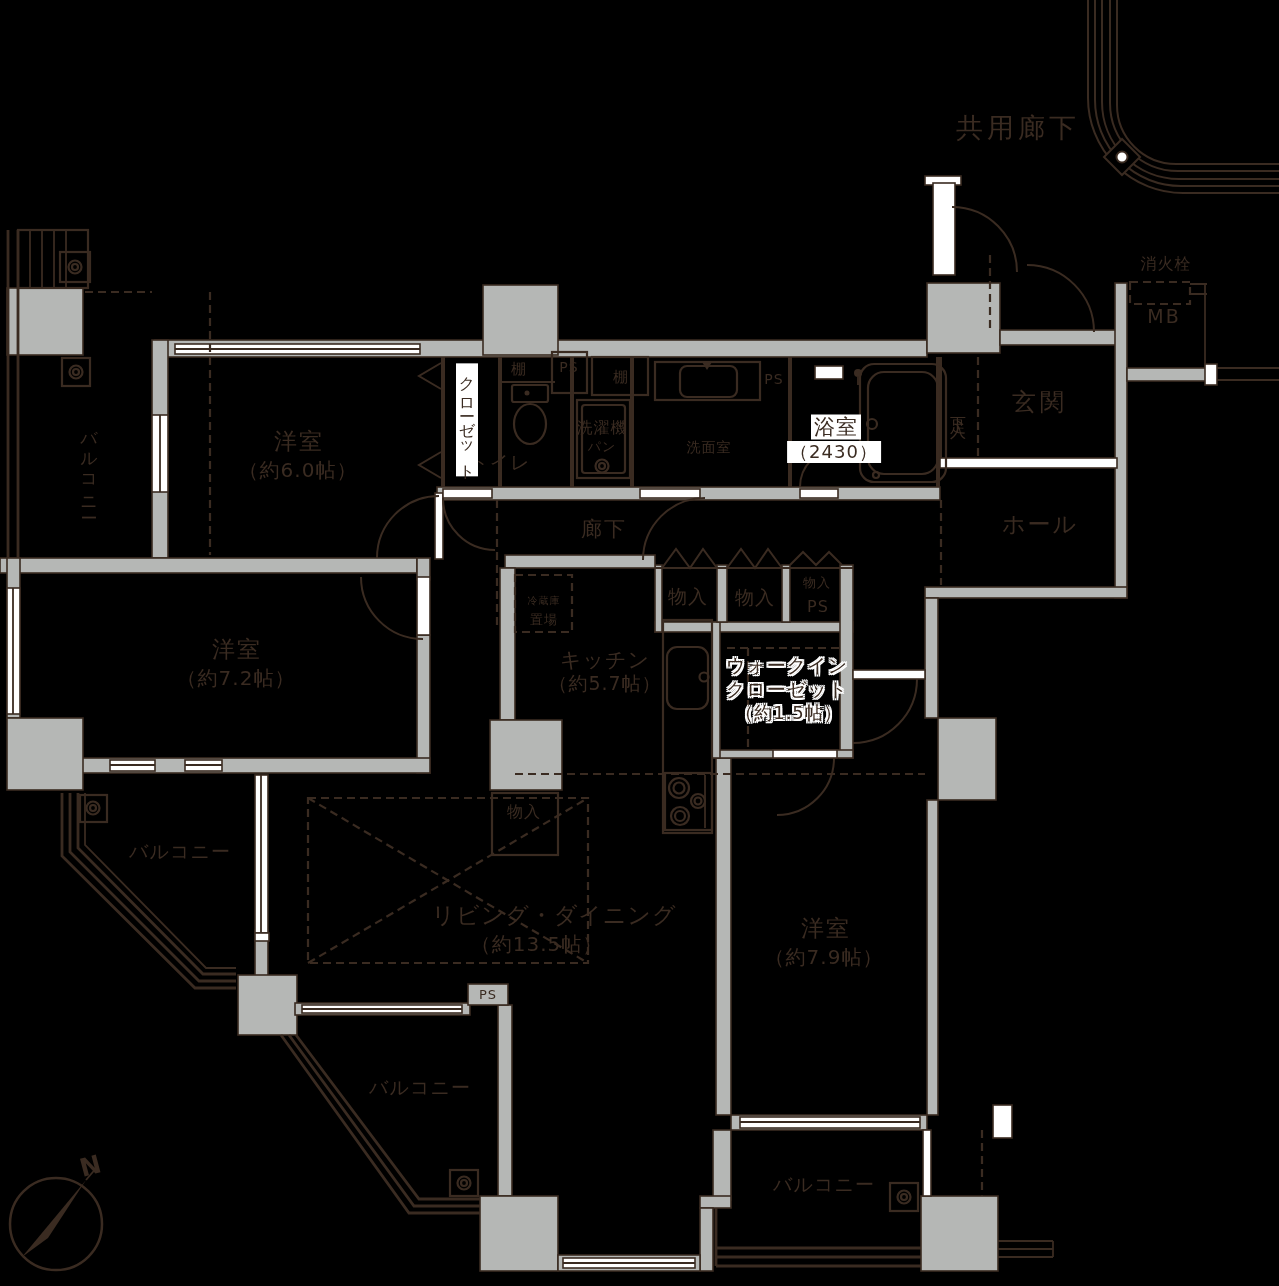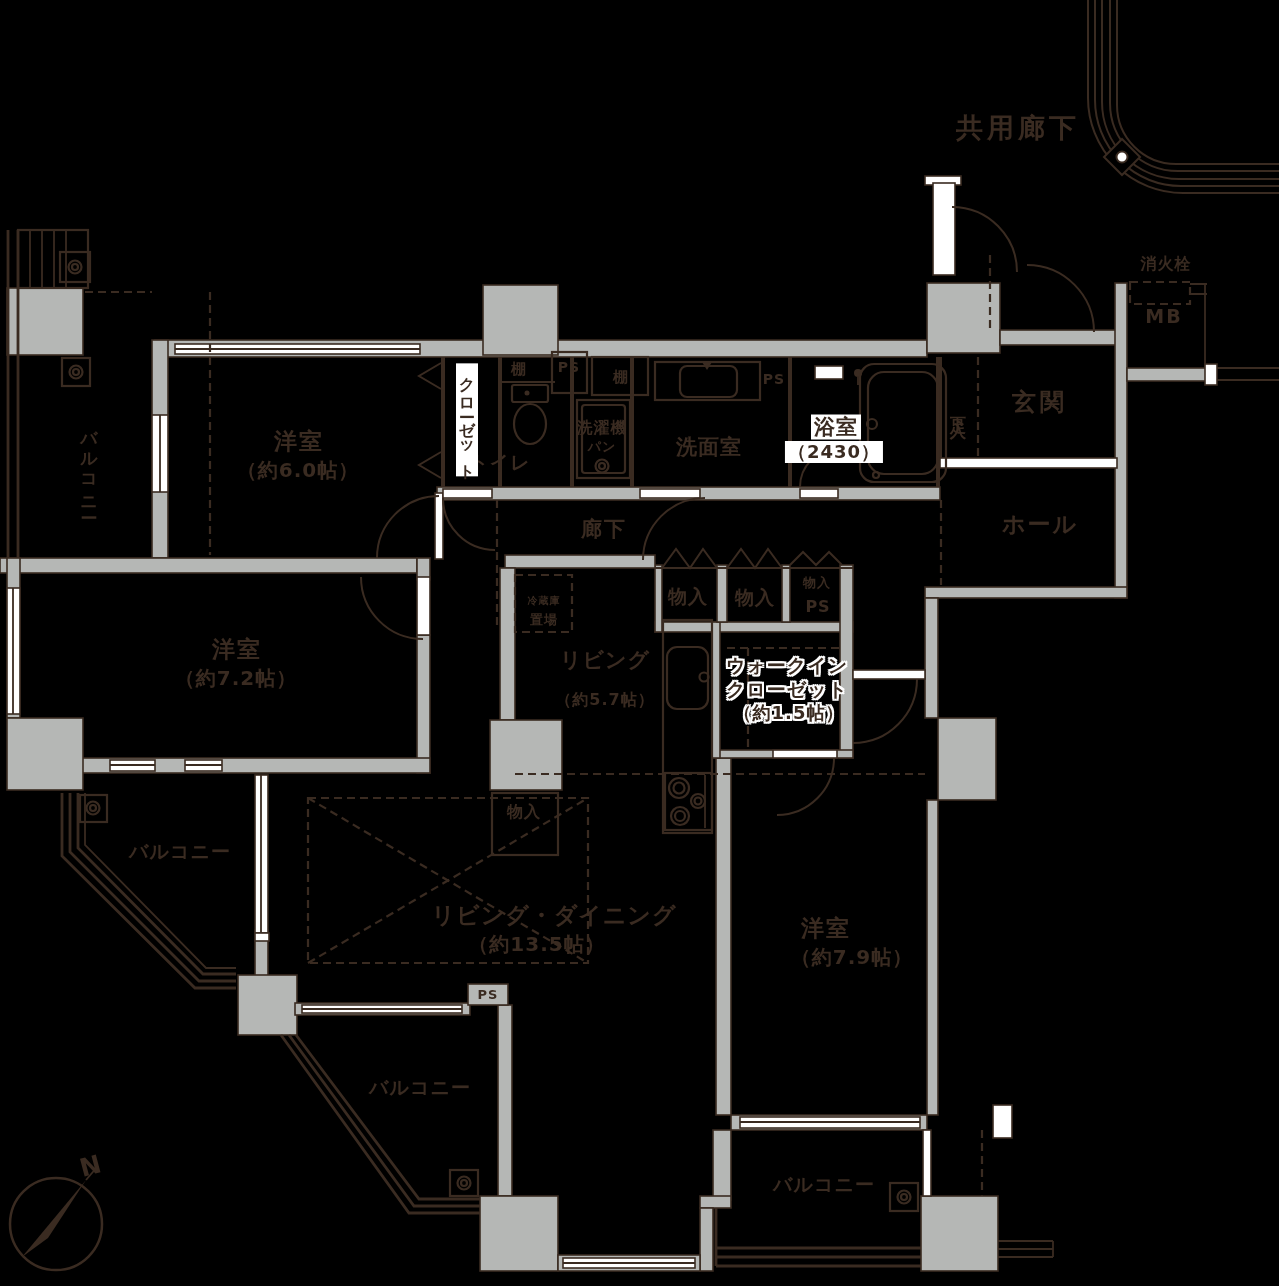--- a/index.html
+++ b/index.html
@@ -10,21 +10,21 @@
   .w  {fill:#b5b7b5;stroke:#3a2b21;stroke-width:1.6;}
   .wh {fill:#ffffff;stroke:#3a2b21;stroke-width:1.6;}
   .ln {fill:none;stroke:#3a2b21;stroke-width:2.8;}
   .ln2{fill:none;stroke:#3a2b21;stroke-width:1.8;}
   .part{fill:none;stroke:#3a2b21;stroke-width:4;}
   .fix{fill:none;stroke:#3a2b21;stroke-width:2.2;}
   .arc{fill:none;stroke:#3a2b21;stroke-width:2;}
   .dash{fill:none;stroke:#3a2b21;stroke-width:2.2;stroke-dasharray:8 5;}
   .dk {fill:#3a2b21;stroke:none;}
   
-  .lbl{position:absolute;color:#3a2b21;font-weight:700;white-space:nowrap;
+  .lbl{position:absolute;color:#3a2b21;font-weight:400;white-space:nowrap;
        transform:translate(-50%,-50%);line-height:1;letter-spacing:1px;}
   .vert{writing-mode:vertical-rl;text-orientation:upright;letter-spacing:3px;}
   .wbg{background:#fff;padding:2px 3px;}
   .olw{text-shadow:-2px -2px 0 #fff,2px -2px 0 #fff,-2px 2px 0 #fff,2px 2px 0 #fff,
        0 -2px 0 #fff,0 2px 0 #fff,-2px 0 0 #fff,2px 0 0 #fff;}
 </style>
 </head>
 <body>
 
 <div id="stage">
@@ -251,21 +251,21 @@
 <div class="lbl" style="left:1166px;top:264px;font-size:16px">消火栓</div>
 <div class="lbl" style="left:1164px;top:316px;font-size:19px;letter-spacing:2px">MB</div>
 
 <div class="lbl" style="left:1040px;top:402px;font-size:24px;letter-spacing:4px">玄関</div>
 <div class="lbl vert" style="left:958px;top:408px;font-size:16px">下足入</div>
 <div class="lbl" style="left:1040px;top:524px;font-size:23px;letter-spacing:2px">ホール</div>
 <div class="lbl" style="left:604px;top:529px;font-size:21px;letter-spacing:2px">廊下</div>
 
 <div class="lbl wbg" style="left:836px;top:427px;font-size:21px">浴室</div>
 <div class="lbl wbg" style="left:834px;top:452px;font-size:18px">（2430）</div>
-<div class="lbl" style="left:709px;top:447px;font-size:21px">洗面室</div>
+<div class="lbl" style="left:709px;top:447px;font-size:14px">洗面室</div>
 <div class="lbl" style="left:602px;top:428px;font-size:16px">洗濯機</div>
 <div class="lbl" style="left:602px;top:446px;font-size:13px">パン</div>
 <div class="lbl" style="left:500px;top:462px;font-size:19px">トイレ</div>
 <div class="lbl" style="left:519px;top:369px;font-size:15px">棚</div>
 <div class="lbl" style="left:621px;top:377px;font-size:15px">棚</div>
 
 <div class="lbl" style="left:569px;top:367px;font-size:14px">PS</div>
 <div class="lbl" style="left:774px;top:379px;font-size:14px">PS</div>
 <div class="lbl" style="left:818px;top:607px;font-size:16px">PS</div>
 <div class="lbl" style="left:488px;top:994px;font-size:13px">PS</div>
@@ -279,25 +279,25 @@
 <div class="lbl olw" style="left:787px;top:689px;font-size:19px">クローゼット</div>
 <div class="lbl olw" style="left:789px;top:713px;font-size:18px">（約1.5帖）</div>
 <div class="lbl" style="left:544px;top:601px;font-size:10px">冷蔵庫</div>
 <div class="lbl" style="left:544px;top:619px;font-size:13px">置場</div>
 
 <div class="lbl" style="left:299px;top:441px;font-size:23px;letter-spacing:2px">洋室</div>
 <div class="lbl" style="left:298px;top:470px;font-size:20px">（約6.0帖）</div>
 <div class="lbl" style="left:237px;top:649px;font-size:23px;letter-spacing:2px">洋室</div>
 <div class="lbl" style="left:236px;top:678px;font-size:20px">（約7.2帖）</div>
 <div class="lbl" style="left:826px;top:928px;font-size:23px;letter-spacing:2px">洋室</div>
-<div class="lbl" style="left:852px;top:957px;font-size:20px">（約7.9帖）</div>
+<div class="lbl" style="left:824px;top:957px;font-size:20px">（約7.9帖）</div>
 <div class="lbl" style="left:554px;top:915px;font-size:23px">リビング・ダイニング</div>
 <div class="lbl" style="left:537px;top:944px;font-size:20px">（約13.5帖）</div>
-<div class="lbl" style="left:605px;top:660px;font-size:21px">リビング</div>
-<div class="lbl" style="left:605px;top:700px;font-size:16px">（約5.7帖）</div>
+<div class="lbl" style="left:605px;top:660px;font-size:21px">キッチン</div>
+<div class="lbl" style="left:605px;top:683px;font-size:19px">（約5.7帖）</div>
 
 <div class="lbl vert" style="left:89px;top:465px;font-size:17px">バルコニー</div>
 <div class="lbl" style="left:180px;top:851px;font-size:19px">バルコニー</div>
 <div class="lbl" style="left:420px;top:1087px;font-size:19px">バルコニー</div>
 <div class="lbl" style="left:824px;top:1184px;font-size:19px">バルコニー</div>
 
 <div class="lbl" style="left:91px;top:1166px;font-size:25px;font-weight:700;transform:translate(-50%,-50%) rotate(-15deg)">N</div>
 
 </div>
 

